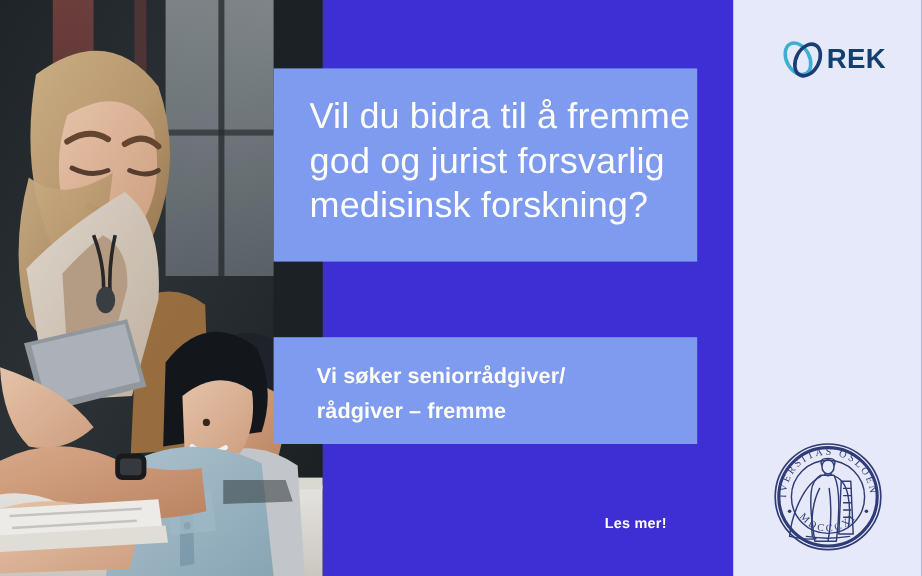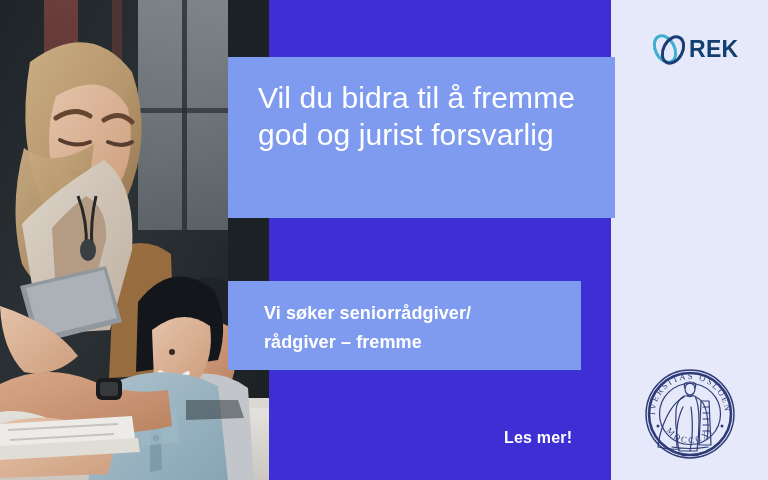--- a/index.html
+++ b/index.html
@@ -53,21 +53,21 @@
 
   
   .card {
     position: absolute;
     background: #7E9BF0;
     box-sizing: border-box;
   }
   .card-headline {
     left: 228px;
     top: 57px;
-    width: 387px;
+    width: 353px;
     height: 161px;
     padding: 22px 28px 0 30px;
   }
   .card-headline .line {
     color: #ffffff;
     font-size: 30px;
     line-height: 37px;
     font-weight: 400;
     letter-spacing: 0.1px;
     white-space: nowrap;
@@ -88,21 +88,21 @@
     letter-spacing: 0.1px;
     white-space: nowrap;
   }
 
   
   .cta {
     position: absolute;
     left: 504px;
     top: 429px;
     color: #ffffff;
-    font-size: 16px;
+    font-size: 12px;
     font-weight: 700;
     letter-spacing: 0.2px;
   }
 
   
   .rek-logo {
     position: absolute;
     left: 650px;
     top: 28px;
     width: 86px;
@@ -239,20 +239,21 @@
     </svg>
   </div>
 
   <div class="panel-blue"></div>
 
   <div class="panel-light"></div>
 
   <div class="card card-headline">
     <div class="line">Vil du bidra til å fremme</div>
     <div class="line">god og jurist forsvarlig</div>
+    <div class="line">medisinsk forskning?</div>
   </div>
 
   <div class="card card-subhead">
     <div class="line">Vi søker seniorrådgiver/</div>
     <div class="line">rådgiver – fremme</div>
   </div>
 
   <div class="cta">Les mer!</div>
 
   <div class="rek-logo">

